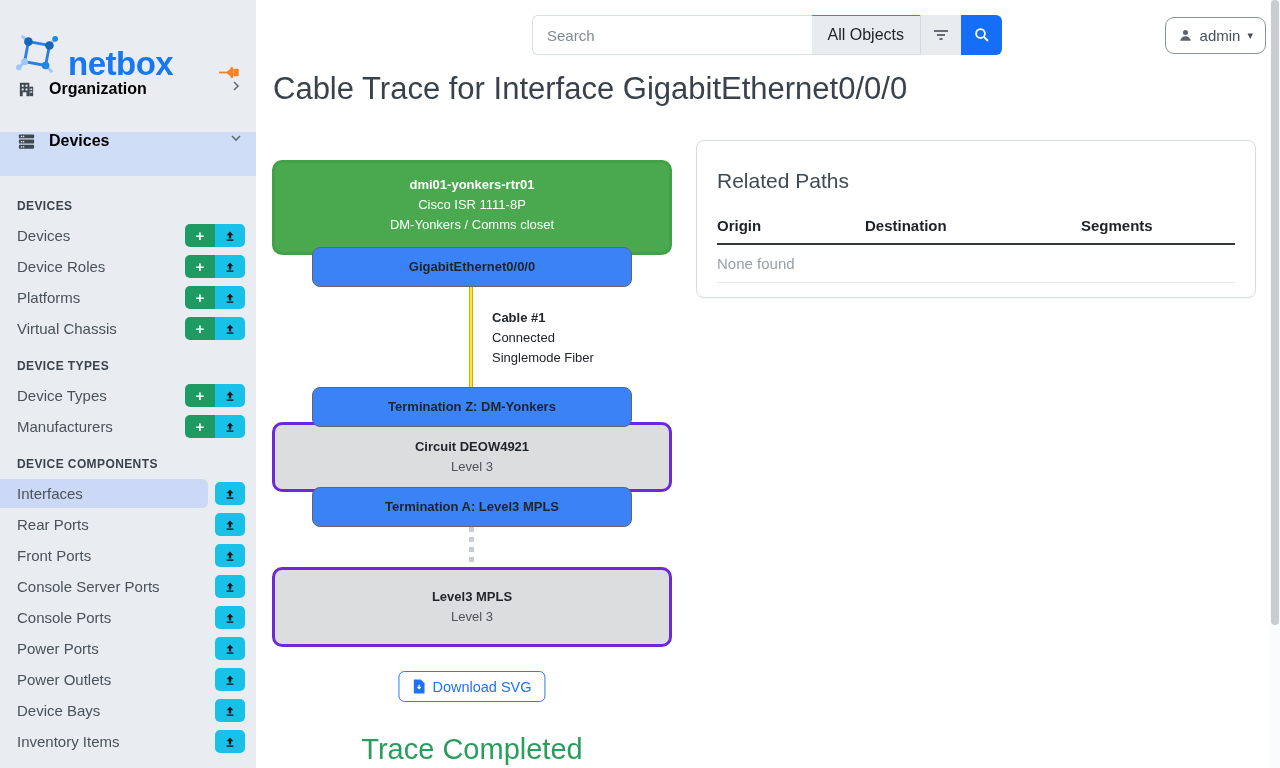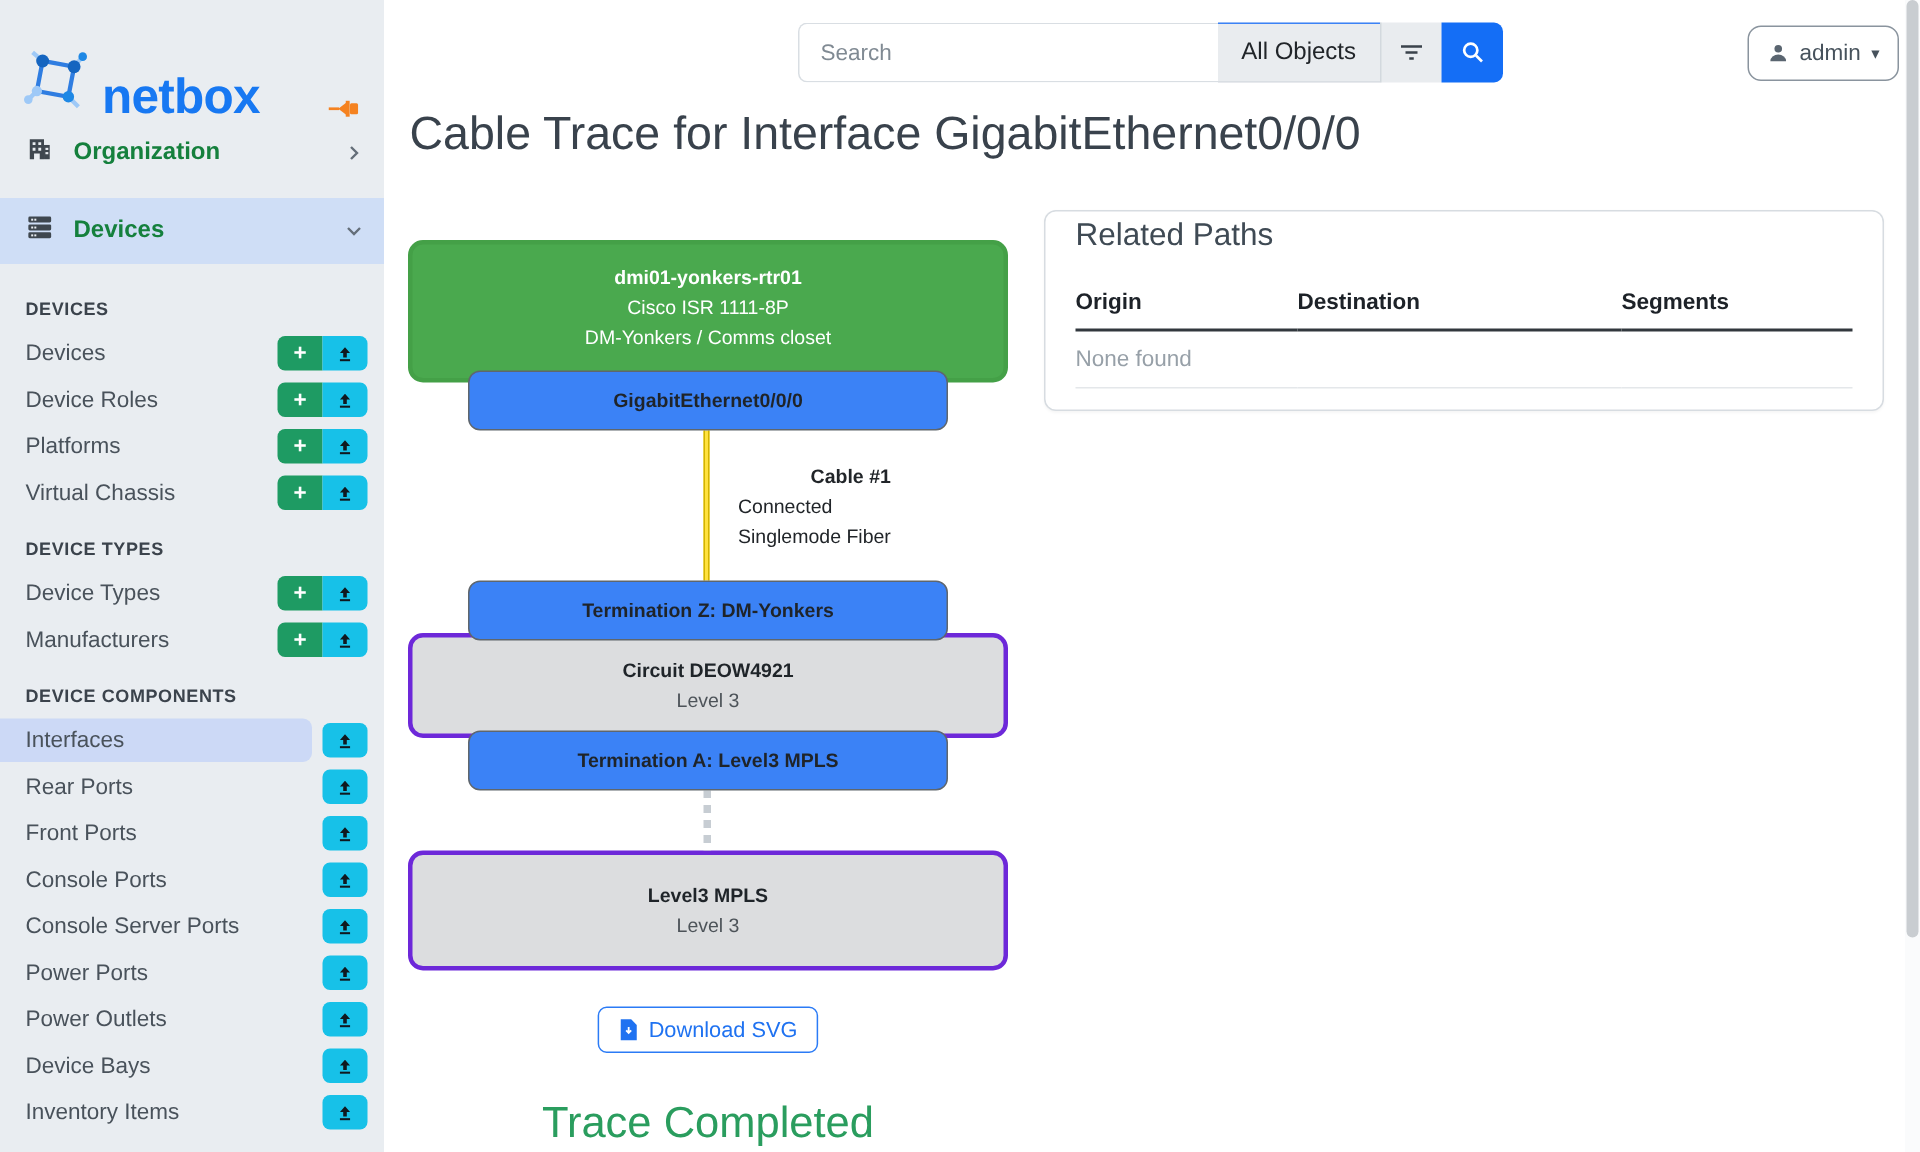--- a/index.html
+++ b/index.html
@@ -4,22 +4,22 @@
 <style>
   * { margin:0; padding:0; box-sizing:border-box; }
   html,body { width:1280px; height:768px; overflow:hidden; background:#fff;
               font-family:"Liberation Sans","DejaVu Sans",sans-serif; color:#212529; }
 
   
   .sidebar { position:fixed; left:0; top:0; width:256px; height:768px; background:#e9edf1; z-index:5; }
   .logo-row { height:80px; display:flex; align-items:flex-end; padding:0 16px; gap:10px; }
   .brand-text { font-size:33px; font-weight:700; color:#1778f2; letter-spacing:-0.5px; line-height:1; }
   .pin { margin-left:auto; display:flex; align-items:center; }
-  .nav-item { height:44px; display:flex; align-items:center; gap:13px; padding:0 14px 0 17px;
-              margin-bottom:8px; font-size:16px; font-weight:600; color:#15803d; cursor:pointer; }
+  .nav-item { height:44px; display:flex; align-items:flex-start; gap:13px; padding:0 14px 0 17px;
+              margin-bottom:8px; font-size:16px; font-weight:600; color:#000000; cursor:pointer; }
   .nav-item.active { background:#cfdef6; }
   .nav-item .chev { margin-left:auto; display:flex; color:#646e79; }
   .grp-header { padding:15px 0 7px 17px; font-size:12px; font-weight:700; letter-spacing:.4px; color:#3b434c; }
   .sub-item { height:31px; display:flex; align-items:center; padding-left:17px; position:relative;
               font-size:15px; color:#49525b; cursor:pointer; }
   .sub-item .hl { position:absolute; left:0; top:1px; bottom:1px; width:208px; background:#ccd9f6;
                   border-radius:0 6px 6px 0; z-index:0; }
   .sub-item span.lbl { position:relative; z-index:1; }
   .btn-pair { position:absolute; right:11px; top:4px; display:flex; z-index:1; }
   .mini-btn { width:30px; height:23px; display:flex; align-items:center; justify-content:center; border:none; cursor:pointer; }
@@ -55,33 +55,33 @@
   .node { border:3px solid #6d28d9; border-radius:10px; background:#dcdddf; z-index:1; }
   .node .t { font-weight:700; color:#1f2429; }
   .node .s { color:#4d5359; }
   .node.green { background:#4aa94e; border-color:#44a047; }
   .node.green .t, .node.green .s { color:#fff; }
   .port { border:1px solid #5f666d; border-radius:8px; background:#3b82f6; z-index:3; font-weight:700; color:#1f2429; }
   .cable-line { position:absolute; left:213px; top:287px; width:4px; height:100px;
                 background:#ffe23e; border-left:1px solid #d2b301; border-right:1px solid #d2b301; z-index:2; }
   .cable-label { position:absolute; left:236px; top:308px; font-size:13px; line-height:20px; z-index:2;
                  color:#212529; cursor:pointer; }
-  .cable-label .t { font-weight:700;text-align:right; }
+  .cable-label .t { font-weight:700; }
   .dash-line { position:absolute; left:213px; top:527px; width:5px; height:40px; z-index:2;
                background:repeating-linear-gradient(to bottom,#c7cdd3 0 5px,transparent 5px 10px); }
   .dl-btn { position:absolute; left:216px; top:671px; transform:translateX(-50%); height:31px;
             display:flex; align-items:center; gap:7px; padding:0 13px; background:#fff;
             border:1px solid #2b7bf6; border-radius:6px; color:#1f72f1; font-size:14.5px;
             cursor:pointer; font-family:"Liberation Sans",sans-serif; }
   .trace-status { position:absolute; left:216px; top:733px; transform:translateX(-50%);
                   font-size:29px; color:#2a9d5e; white-space:nowrap; }
 
   
   .card { position:absolute; left:440px; top:140px; width:560px; border:1px solid #d7dce1;
-          border-radius:8px; background:#fff; box-shadow:0 1px 2px rgba(0,0,0,.04); padding:4px 20px 14px; }
+          border-radius:8px; background:#fff; box-shadow:0 1px 2px rgba(0,0,0,.04); padding:28px 20px 14px; }
   .card-title { font-size:21px; font-weight:400; color:#3f4a54; margin-bottom:18px; }
   .rp-table { width:100%; border-collapse:collapse; }
   .rp-table th { text-align:left; font-size:15px; color:#1d2228; padding:6px 0 9px;
                  border-bottom:2px solid #32383e; }
   .rp-table th:nth-child(1){ width:148px; } .rp-table th:nth-child(2){ width:216px; }
   .rp-table td { font-size:15px; color:#97a0a8; padding:10px 0; border-bottom:1px solid #e4e7ea; }
 
   
   .sb-track { position:fixed; right:0; top:0; width:10px; height:768px; background:#fafbfc; z-index:9; }
   .sb-thumb { position:absolute; top:0; left:1px; width:8px; height:625px; background:#c9cdd1; border-radius:5px; }
@@ -261,32 +261,32 @@
     <span class="btn-pair">
         <button class="mini-btn mini-imp solo">
           <svg width="12" height="12" viewBox="0 0 16 16">
             <path d="M8 2 L12.5 7 H9.6 V11.2 H6.4 V7 H3.5 Z" fill="#10181f"></path>
             <rect x="3.5" y="12.6" width="9" height="1.8" fill="#10181f"></rect>
           </svg>
         </button>
       </span>
   </div>
   <div class="sub-item">
+    <span class="lbl">Console Server Ports</span>
+    <span class="btn-pair">
+        <button class="mini-btn mini-imp solo">
+          <svg width="12" height="12" viewBox="0 0 16 16">
+            <path d="M8 2 L12.5 7 H9.6 V11.2 H6.4 V7 H3.5 Z" fill="#10181f"></path>
+            <rect x="3.5" y="12.6" width="9" height="1.8" fill="#10181f"></rect>
+          </svg>
+        </button>
+      </span>
+  </div>
+  <div class="sub-item">
     <span class="lbl">Console Ports</span>
-    <span class="btn-pair">
-        <button class="mini-btn mini-imp solo">
-          <svg width="12" height="12" viewBox="0 0 16 16">
-            <path d="M8 2 L12.5 7 H9.6 V11.2 H6.4 V7 H3.5 Z" fill="#10181f"></path>
-            <rect x="3.5" y="12.6" width="9" height="1.8" fill="#10181f"></rect>
-          </svg>
-        </button>
-      </span>
-  </div>
-  <div class="sub-item">
-    <span class="lbl">Console Server Ports</span>
     <span class="btn-pair">
         <button class="mini-btn mini-imp solo">
           <svg width="12" height="12" viewBox="0 0 16 16">
             <path d="M8 2 L12.5 7 H9.6 V11.2 H6.4 V7 H3.5 Z" fill="#10181f"></path>
             <rect x="3.5" y="12.6" width="9" height="1.8" fill="#10181f"></rect>
           </svg>
         </button>
       </span>
   </div>
   <div class="sub-item">

